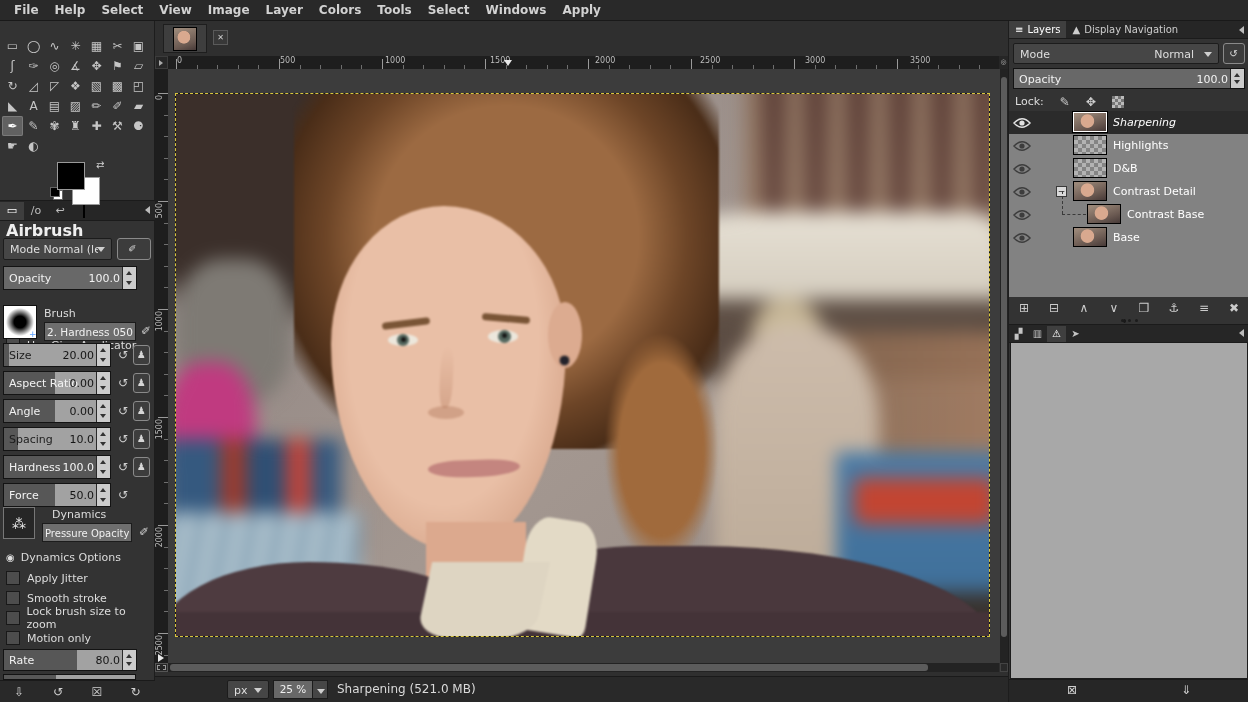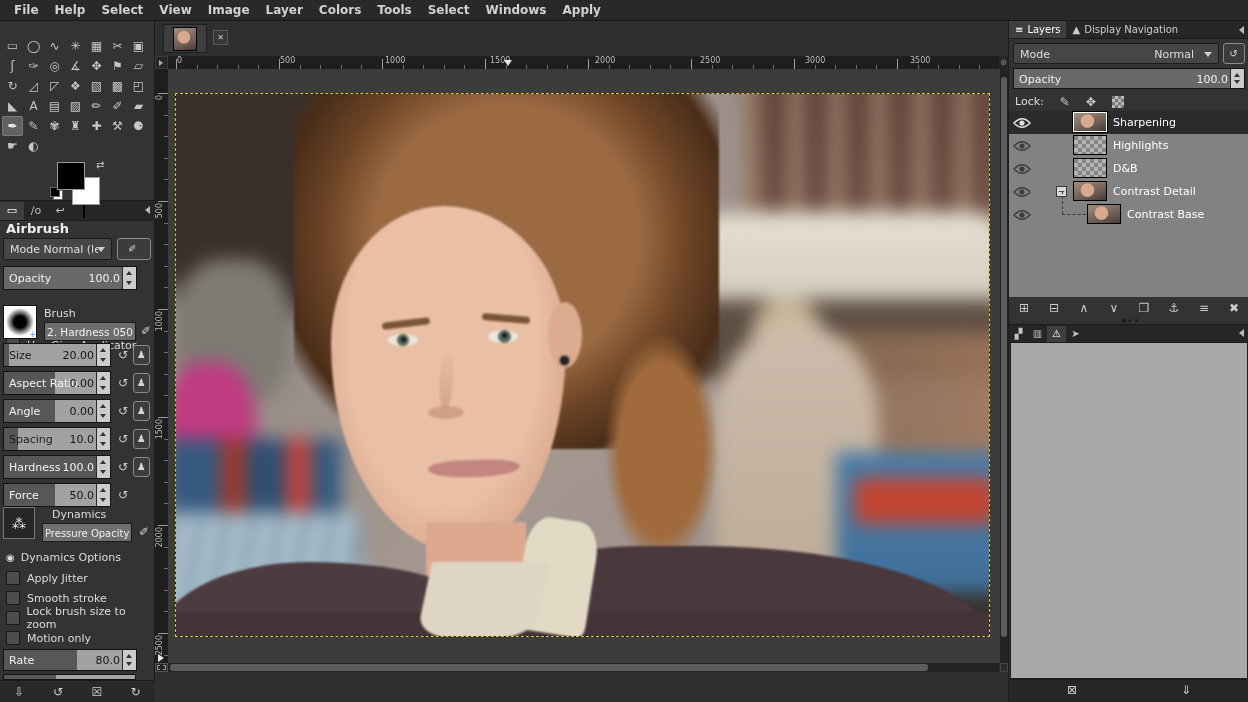--- a/index.html
+++ b/index.html
@@ -19,21 +19,21 @@
   .swap-icon{position:absolute;left:96px;top:138px;width:14px;height:12px;color:#cfcfcf;}
   .mini-swatch{position:absolute;left:50px;top:166px;width:13px;height:13px;}
   .mini-swatch .w{position:absolute;right:0;bottom:0;width:8px;height:8px;background:#fff;border:1px solid #666;}
   .mini-swatch .b{position:absolute;left:0;top:0;width:8px;height:8px;background:#000;border:1px solid #666;}
   .docktabs{position:absolute;left:0;top:179px;width:155px;height:19px;background:#262626;border-top:1px solid #1b1b1b;border-bottom:1px solid #1b1b1b;display:flex;align-items:flex-end;}
   .dtab{width:24px;height:18px;text-align:center;font-size:11px;line-height:18px;color:#bdbdbd;}
   .dtab.active{background:#3e3e3e;color:#fff;}
   .mini-photo{width:14px;height:14px;margin:2px auto;border:1px solid #000;
      background:radial-gradient(circle at 45% 42%,#d9a98f 0 34%,rgba(0,0,0,0) 38%),linear-gradient(160deg,#9a8778 10%,#6b5a52 70%,#473a38 100%);}
   .chev-left{position:absolute;right:5px;top:5px;width:0;height:0;border-top:4px solid transparent;border-bottom:4px solid transparent;border-right:5px solid #bbb;}
-  .panel-title{position:absolute;left:6px;top:200px;font-size:13px;font-weight:bold;color:#efefef;}
+  .panel-title{position:absolute;left:6px;top:200px;font-size:16px;font-weight:bold;color:#efefef;}
   
   .combo{position:absolute;background:#464646;border:1px solid #1c1c1c;border-radius:2px;font-size:11px;color:#dedede;box-sizing:border-box;}
   .combo .ctext{position:absolute;left:6px;top:50%;transform:translateY(-50%);white-space:nowrap;overflow:hidden;}
   .combo .cchev{position:absolute;right:6px;top:50%;margin-top:-2px;width:0;height:0;border-left:4px solid transparent;border-right:4px solid transparent;border-top:5px solid #cfcfcf;}
   .auxbtn{position:absolute;background:#3c3c3c;border:1px solid #8a8a8a;border-radius:3px;box-sizing:border-box;color:#d8d8d8;font-size:10px;text-align:center;}
   
   .slider{position:absolute;height:24px;background:#a2a2a2;border:1px solid #131313;box-sizing:border-box;overflow:hidden;}
   .slider .fill{position:absolute;left:0;top:0;bottom:0;background:#575757;}
   .slider .sl-label{position:absolute;left:5px;top:50%;transform:translateY(-50%);font-size:11px;z-index:2;}
   .slider .sl-label.dark{color:#1d1d1d;} .slider .sl-label.light{color:#f2f2f2;}
@@ -110,21 +110,21 @@
   .rtab .ticon{margin-right:4px;font-size:10px;}
   .rtab.active{background:#3f3f3f;color:#fff;}
   .lock-row{position:absolute;left:0;top:72px;width:240px;height:17px;display:flex;align-items:center;}
   .lock-row .llabel{font-size:11px;color:#dcdcdc;margin-left:6px;}
   .lock-row .licon{font-size:12px;color:#cfcfcf;margin-left:16px;}
   .alpha-check{width:12px;height:12px;margin-left:16px;
      background-image:linear-gradient(45deg,#bbb 25%,rgba(0,0,0,0) 25%,rgba(0,0,0,0) 75%,#bbb 75%),linear-gradient(45deg,#bbb 25%,#777 25%,#777 75%,#bbb 75%);
      background-size:6px 6px;background-position:0 0,3px 3px;}
   .layer-list{position:absolute;left:0;top:90px;width:240px;height:186px;background:#828282;overflow:hidden;}
   .lrow{position:relative;width:240px;height:23px;}
-  .lrow.sel{background:#2b2b2b;}
+  .lrow.sel{background:#2b2b2b;font-style:italic;}
   .eye-btn{position:absolute;left:4px;top:3px;width:24px;height:17px;color:#3d3d3d;}
   .lrow.sel .eye-btn{color:#e2e2e2;}
   .lthumb{position:absolute;left:64px;top:1px;width:34px;height:20px;border:1px solid #000;box-sizing:border-box;}
   .lrow.sel .lthumb{border:1px solid #fff;box-shadow:0 0 0 1px #000;}
   .lrow.child .lthumb{left:78px;}
   .lthumb.photo{background:radial-gradient(circle at 42% 45%,#d9a98f 0 30%,rgba(0,0,0,0) 34%),linear-gradient(160deg,#9a8778 10%,#6b5a52 65%,#473a38 100%);}
   .lthumb.invert{background:radial-gradient(circle at 42% 45%,#7fd0e0 0 30%,rgba(0,0,0,0) 34%),linear-gradient(160deg,#3a6f8e 10%,#1d4468 65%,#122c47 100%);}
   .lthumb.checker{background-image:linear-gradient(45deg,#b3b3b3 25%,rgba(0,0,0,0) 25%,rgba(0,0,0,0) 75%,#b3b3b3 75%),linear-gradient(45deg,#b3b3b3 25%,#848484 25%,#848484 75%,#b3b3b3 75%);
      background-size:8px 8px;background-position:0 0,4px 4px;}
   .lname{position:absolute;left:104px;top:0;line-height:23px;font-size:11px;color:#ffffff;white-space:nowrap;}
@@ -461,20 +461,31 @@
         <div class="thumb"></div>
       </div>
     <div class="hscroll">
         <div class="thumb"></div>
       </div>
     <div class="nav-btn"></div>
     <div class="qmask-btn">
         <i></i>
       </div>
 
+    <div id="statusbar">
+      <div class="combo unit-combo">
+        <span class="ctext">px</span>
+        <i class="cchev"></i>
+      </div>
+      <div class="zoom-field">25 %</div>
+      <div class="zoom-chev">
+          <i></i>
+        </div>
+      <span class="status-text">Sharpening (521.0 MB)</span>
+    </div>
   </div>
 
   <div id="right-dock">
     <div class="rtabs">
       <span class="rtab active">
         <span class="ticon">≡</span>
         <span>Layers</span>
       </span>
       <span class="rtab">
         <span class="ticon">▲</span>
@@ -553,20 +564,28 @@
         <i class="tl-v"></i>
           <i class="tl-h"></i>
         <span class="eye-btn"><svg width="18" height="12" viewBox="0 0 18 12">
               <path d="M1 6 Q9 -2.5 17 6 Q9 14.5 1 6 Z" fill="none" stroke="currentColor" stroke-width="1.5"></path>
               <circle cx="9" cy="6" r="2.6" fill="currentColor"></circle>
             </svg></span>
         <span class="lthumb photo"></span>
         <span class="lname">Contrast Base</span>
       </div>
 
+      <div class="lrow">
+        <span class="eye-btn"><svg width="18" height="12" viewBox="0 0 18 12">
+              <path d="M1 6 Q9 -2.5 17 6 Q9 14.5 1 6 Z" fill="none" stroke="currentColor" stroke-width="1.5"></path>
+              <circle cx="9" cy="6" r="2.6" fill="currentColor"></circle>
+            </svg></span>
+        <span class="lthumb photo"></span>
+        <span class="lname">Base</span>
+      </div>
     </div>
 
     <div class="lbtns">
       <span class="pbtn">⊞</span>
       <span class="pbtn">⊟</span>
       <span class="pbtn">∧</span>
       <span class="pbtn">∨</span>
       <span class="pbtn">❐</span>
       <span class="pbtn">⚓</span>
       <span class="pbtn">≡</span>

